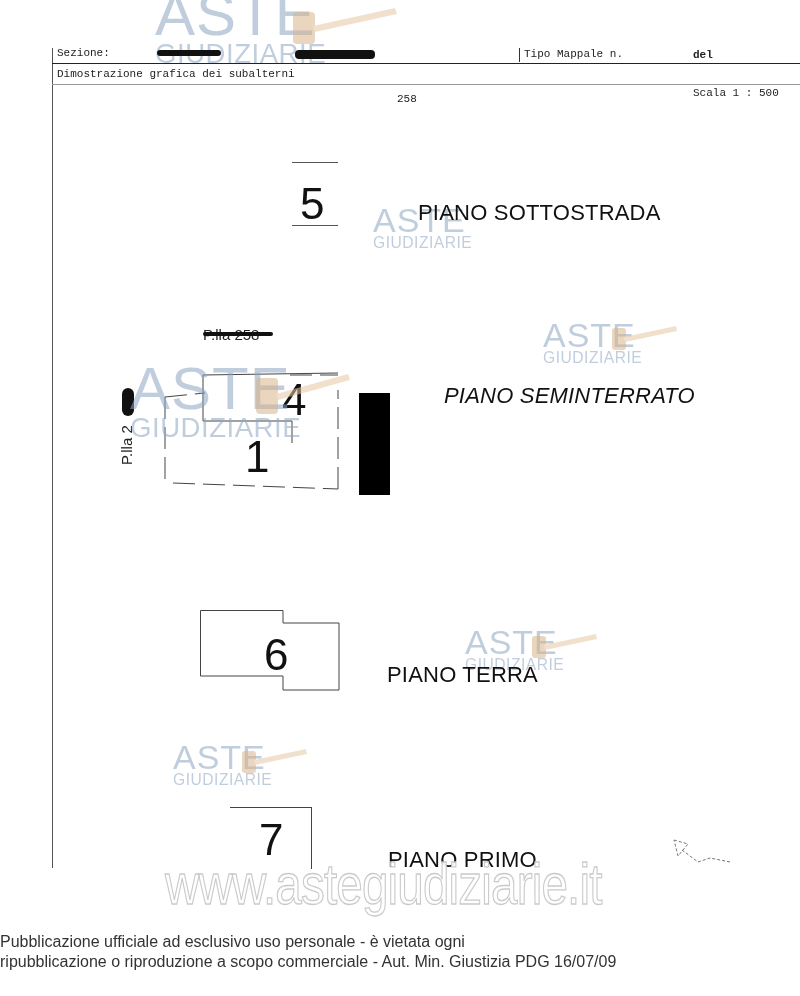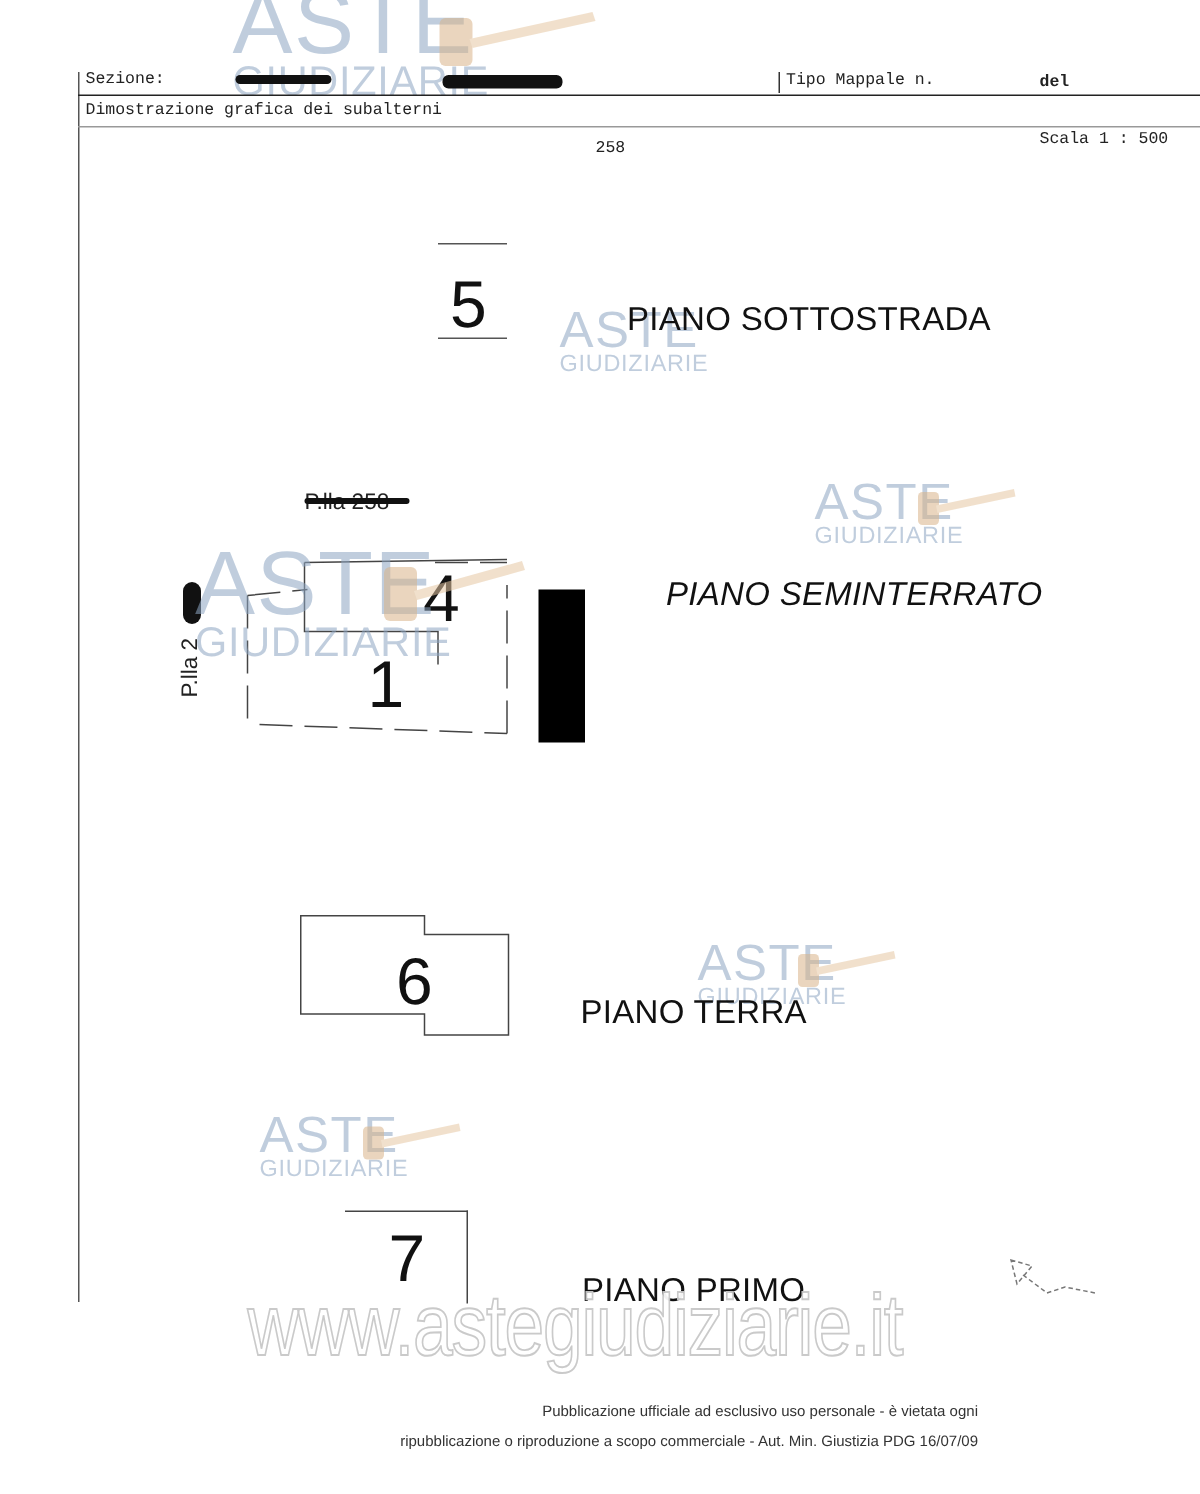--- a/index.html
+++ b/index.html
@@ -17,21 +17,21 @@
   
   .wm { position:absolute; color:#8da6c3; opacity:0.55; line-height:0.9; pointer-events:none; }
   .wm .aste { font-size:inherit; letter-spacing:1px; display:block; }
   .wm .giud { display:block; font-size:0.46em; letter-spacing:0.5px; }
   .gavel { position:absolute; pointer-events:none; opacity:0.55; }
   .site-wm {
     position:absolute; left:165px; top:850px; font-size:58px; letter-spacing:-1px;
     color:#fff; -webkit-text-stroke:1.3px #c8c8c8; font-family:"Liberation Sans", sans-serif;
     transform:scaleX(0.82); transform-origin:left top; white-space:nowrap; opacity:0.95;
   }
-  .footer { position:absolute; left:0; width:652px; text-align:right; font-size:10px; color:#333; line-height:20px; }
+  .footer { position:absolute; left:0; width:652px; text-align:left; font-size:16px; color:#333; line-height:20px; }
 </style>
 </head>
 <body>
 
 <div class="wm" style="left:155px; top:-12px; font-size:60px;">
   <span class="aste">ASTE</span>
   <span class="giud">GIUDIZIARIE</span>
 </div>
 <svg class="gavel" style="left:285px; top:2px;" width="115" height="45" viewBox="0 0 115 45">
   <rect x="8" y="10" width="22" height="32" rx="4" fill="#d9b48a"></rect>

